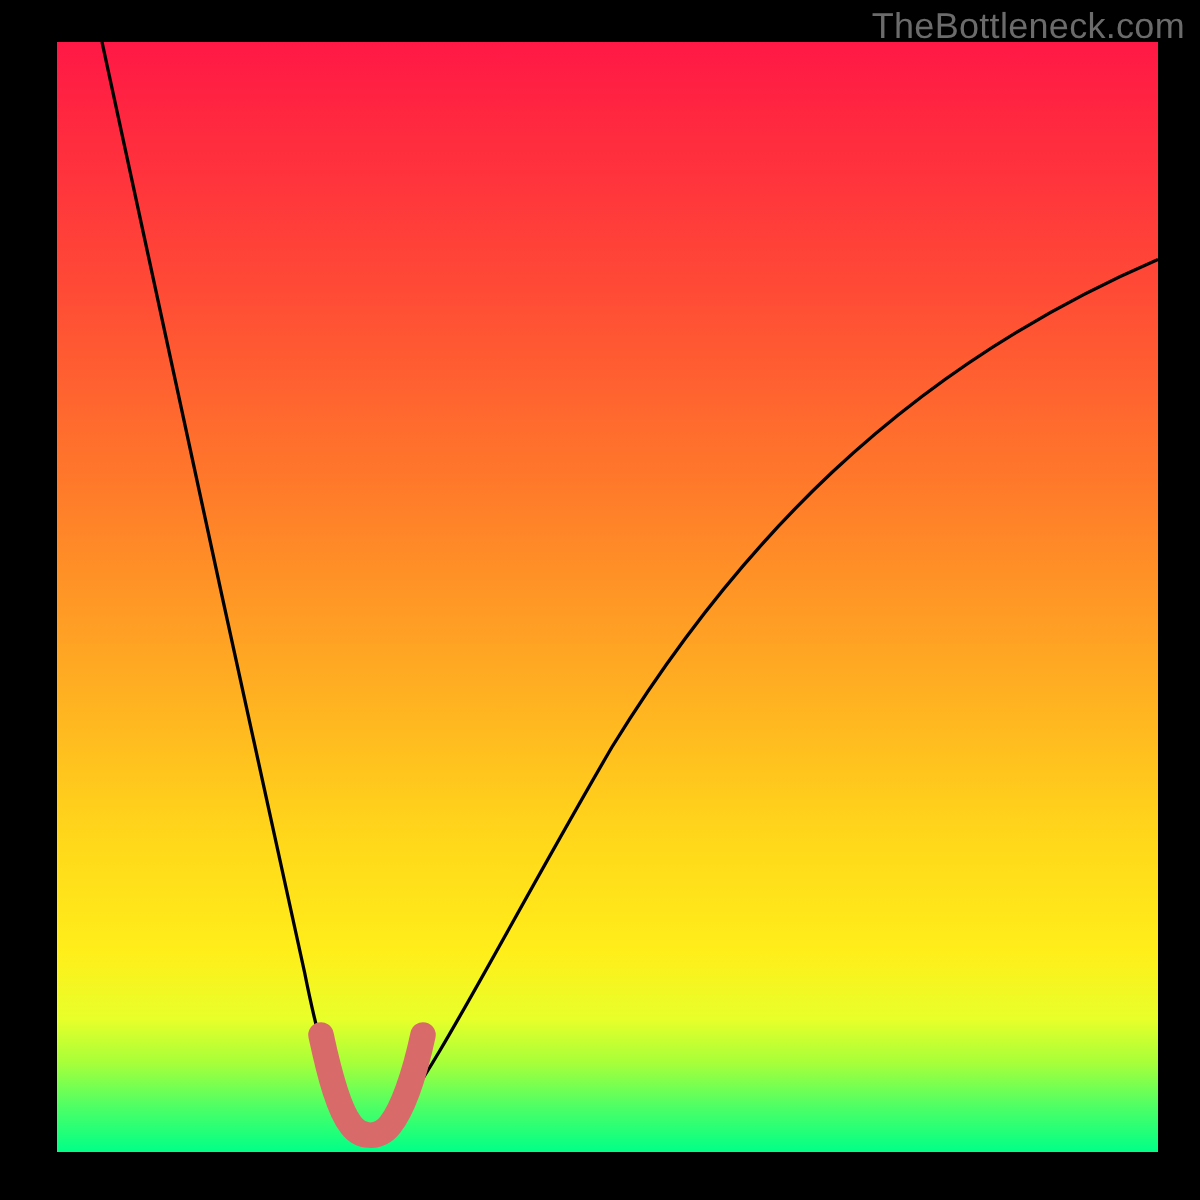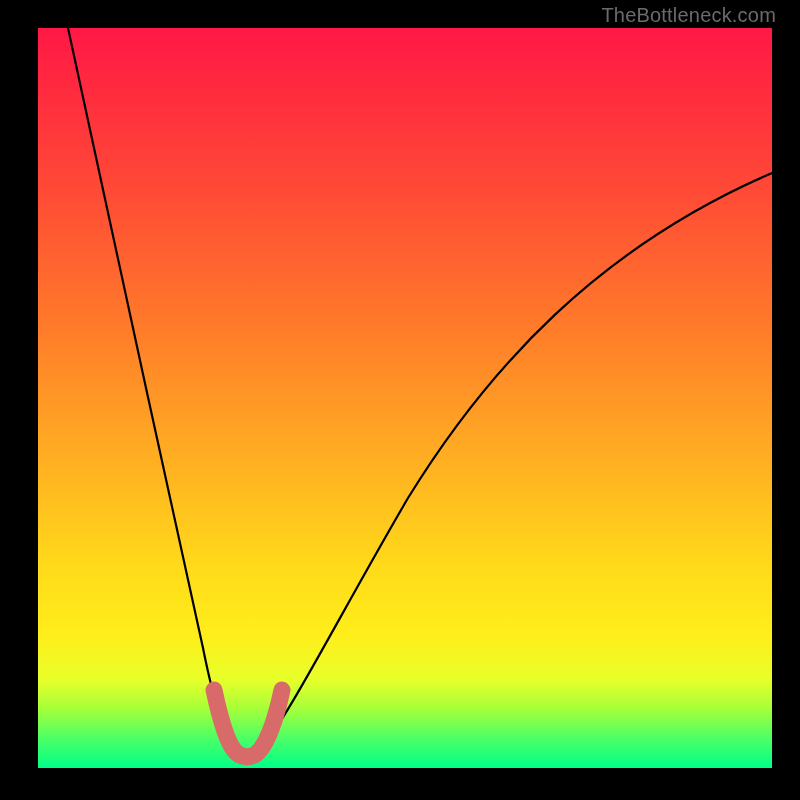--- a/index.html
+++ b/index.html
@@ -44,23 +44,23 @@
   .curve-svg {
     position: absolute;
     left: 0;
     top: 0;
     width: 734px;
     height: 740px;
   }
   .watermark {
     position: absolute;
     top: 4px;
-    right: 24px;
+    right: 10px;
     color: #6b6b6b;
-    font-size: 20px;
+    font-size: 24px;
     font-weight: 400;
     letter-spacing: 0.2px;
   }
 </style>
 </head>
 <body>
 
 <div class="frame">
 
   <div class="plot">

